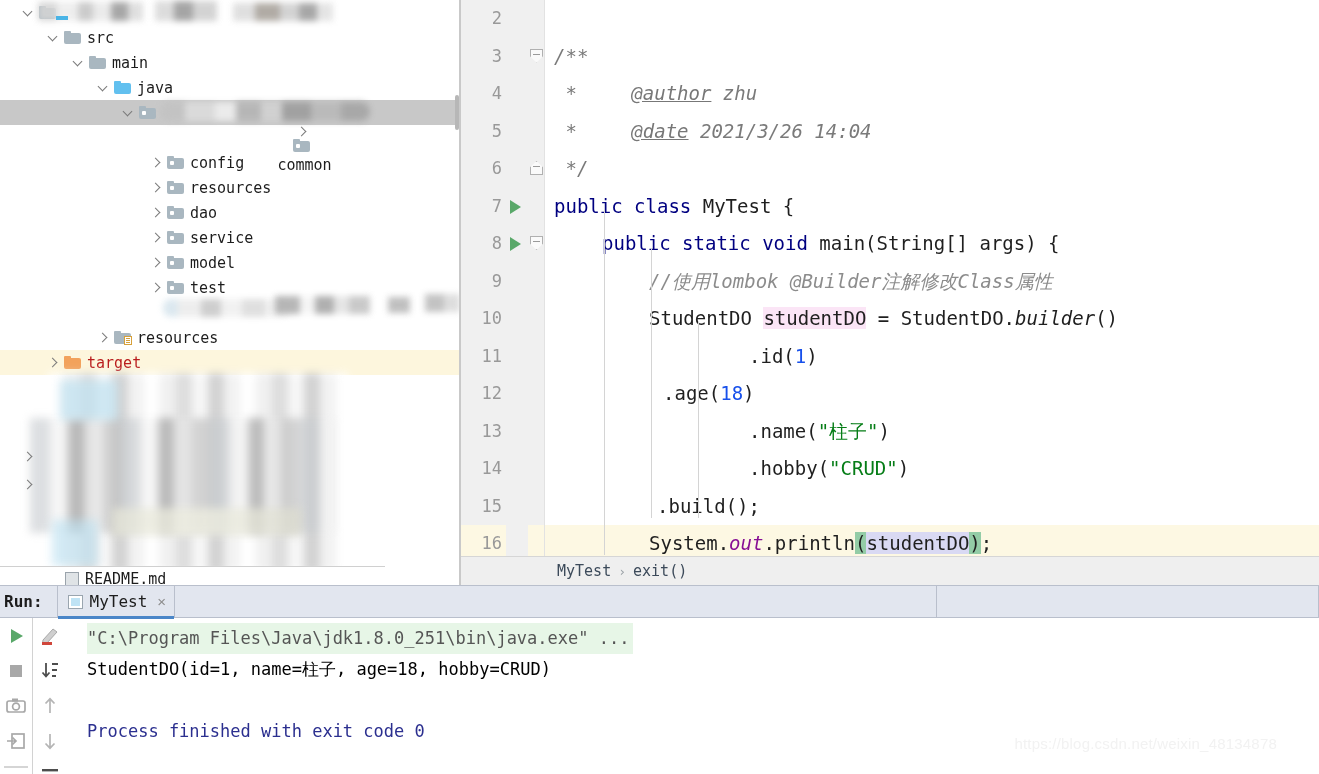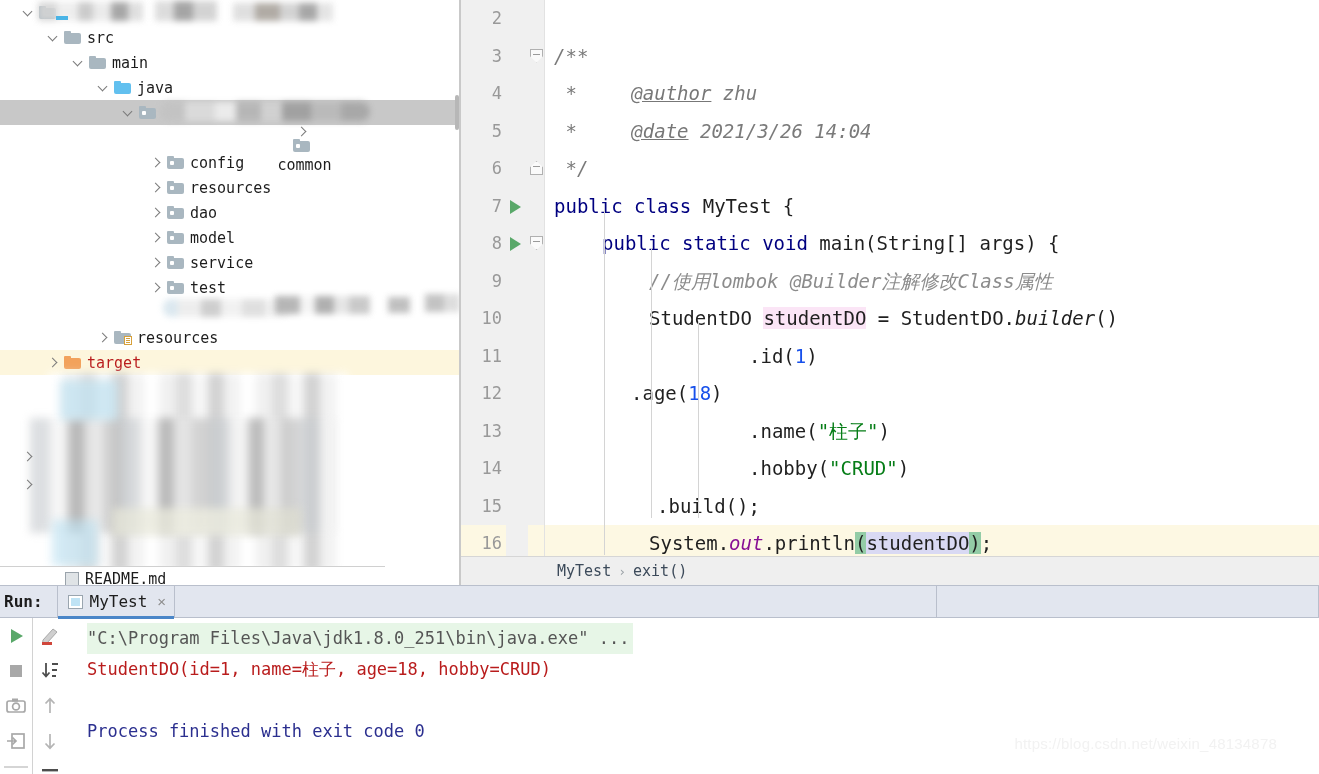--- a/index.html
+++ b/index.html
@@ -271,21 +271,21 @@
 
   .run-output {
     flex: 1 1 auto;
     padding: 5px 0 0 20px;
     font-family: "DejaVu Sans Mono", "Liberation Mono", monospace;
     font-size: 17px;
     position: relative;
   }
   .out-line { height: 31px; line-height: 31px; white-space: pre; }
   .out-cmd { background: #e7f6e7; color: #555555; display: inline-block; padding-right: 4px;}
-  .out-normal { color: #b91c1c; }
+  .out-normal { color: #000000; }
   .out-exit { color: #2b2f8f; }
 
   #watermark {
     position: absolute; right: 42px; bottom: 22px;
     font-family: "Liberation Sans", sans-serif;
     font-size: 15px;
     color: #f2f2f2;
     letter-spacing: .2px;
     pointer-events: none;
   }
@@ -372,28 +372,28 @@
       <span class="folder-ic pkg">
           <i class="dot"></i>
         </span>
       <span class="tree-label">dao</span>
     </div>
     <div class="tree-row" style="padding-left:150px;">
       <span class="twisty closed"></span>
       <span class="folder-ic pkg">
           <i class="dot"></i>
         </span>
+      <span class="tree-label">service</span>
+    </div>
+    <div class="tree-row" style="padding-left:150px;">
+      <span class="twisty closed"></span>
+      <span class="folder-ic pkg">
+          <i class="dot"></i>
+        </span>
       <span class="tree-label">model</span>
-    </div>
-    <div class="tree-row" style="padding-left:150px;">
-      <span class="twisty closed"></span>
-      <span class="folder-ic pkg">
-          <i class="dot"></i>
-        </span>
-      <span class="tree-label">service</span>
     </div>
     <div class="tree-row" style="padding-left:150px;">
       <span class="twisty closed"></span>
       <span class="folder-ic pkg">
           <i class="dot"></i>
         </span>
       <span class="tree-label">test</span>
     </div>
 
     <div class="tree-row" style="padding-left:150px;"></div>
@@ -514,21 +514,21 @@
         <span class="lineno-cell">11</span>
         <span class="run-cell"></span>
         <span class="fold-cell"></span>
         <span class="code-text" style="padding-left:205px;"><span class="plain">.id(</span><span class="num">1</span><span class="plain">)</span></span>
       </div>
 
       <div class="cline">
         <span class="lineno-cell">12</span>
         <span class="run-cell"></span>
         <span class="fold-cell"></span>
-        <span class="code-text" style="padding-left:87px;"><span class="plain">.age(</span><span class="num">18</span><span class="plain">)</span></span>
+        <span class="code-text" style="padding-left:119px;"><span class="plain">.age(</span><span class="num">18</span><span class="plain">)</span></span>
       </div>
 
       <div class="cline">
         <span class="lineno-cell">13</span>
         <span class="run-cell"></span>
         <span class="fold-cell"></span>
         <span class="code-text" style="padding-left:205px;"><span class="plain">.name(</span><span class="str">"柱子"</span><span class="plain">)</span></span>
       </div>
 
       <div class="cline">

